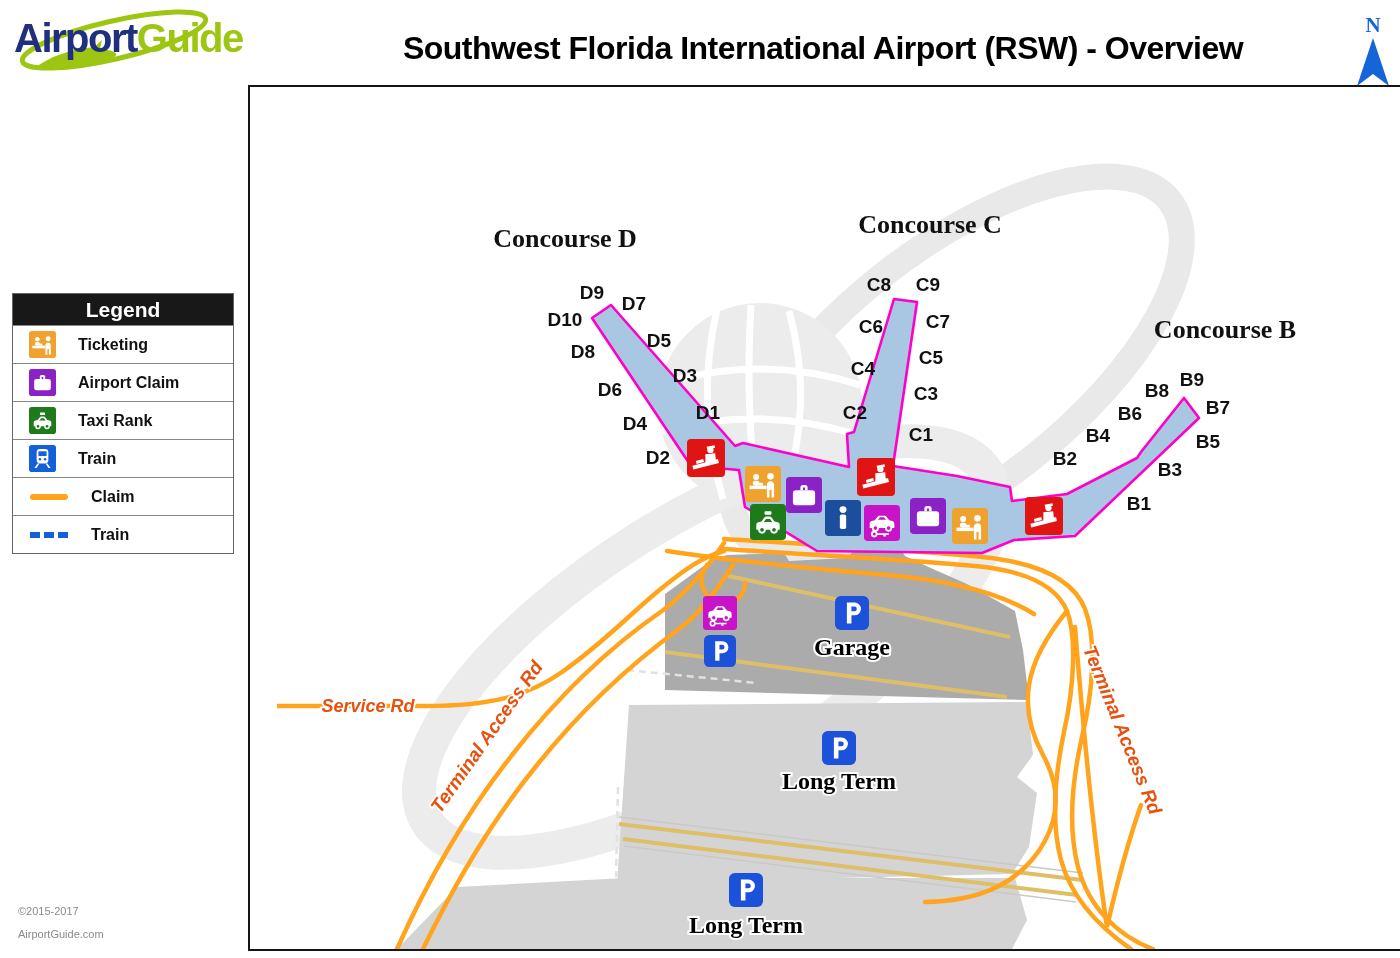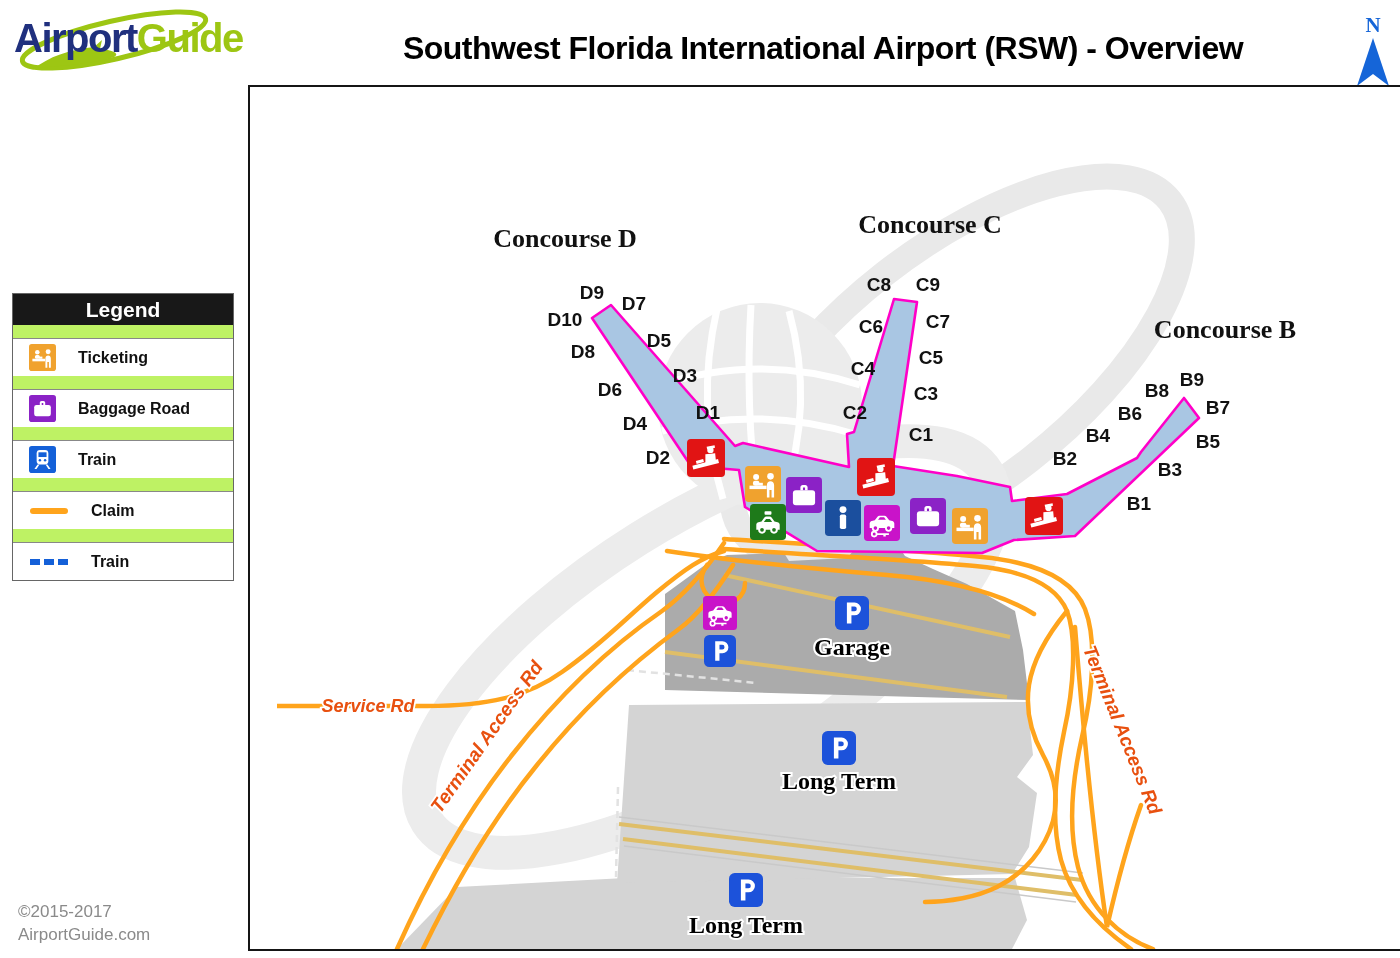--- a/index.html
+++ b/index.html
@@ -10,29 +10,29 @@
   
   #logo{position:absolute;left:6px;top:4px;width:240px;height:72px;}
   #page-title{
     position:absolute;left:250px;top:30px;width:1146px;text-align:center;
     font-weight:bold;font-size:32px;letter-spacing:-.5px;color:#000;
   }
   #north{position:absolute;left:1348px;top:12px;width:50px;height:80px;}
   
   #legend{
     position:absolute;left:12px;top:293px;width:222px;
-    border:1px solid #666;background:#bef264;box-sizing:border-box;
+    border:1px solid #666;background:#000000;box-sizing:border-box;
   }
   #legend .hdr{
     height:31px;background:#181818;color:#fff;font-weight:bold;font-size:21px;
     display:flex;align-items:center;justify-content:center;
   }
   #legend .row{
     height:38px;display:flex;align-items:center;border-top:1px solid #888;
-    padding-left:16px;box-sizing:border-box;background:#fff;margin-top:13px;
+    padding-left:16px;box-sizing:border-box;background:#fff;
   }
   #legend .ic{width:27px;height:27px;flex:0 0 27px;display:block;}
   #legend .sw{width:40px;height:27px;flex:0 0 40px;display:block;}
   #legend .lbl{margin-left:22px;font-weight:bold;font-size:16px;color:#111;}
   
   #map-frame{
     position:absolute;left:248px;top:85px;width:1142px;height:862px;
     border:2px solid #151515;background:#fff;padding-left:27px;
   }
   
@@ -44,21 +44,21 @@
   }
   .roadlabel{
     font:italic bold 18px "Liberation Sans",sans-serif;fill:#E8500F;
     stroke:#fff;stroke-width:3.5px;paint-order:stroke;text-anchor:middle;
   }
   .roadlabel2{
     font:italic bold 19px "Liberation Sans",sans-serif;fill:#E8500F;
     stroke:#fff;stroke-width:3.5px;paint-order:stroke;text-anchor:middle;
   }
   
-  #copyright{position:absolute;left:18px;top:900px;font-size:17px;color:#8a8a8a;line-height:23px;}
+  #copyright{position:absolute;left:18px;top:900px;font-size:11px;color:#8a8a8a;line-height:23px;}
   #logo text{font-family:"Liberation Sans",sans-serif;font-weight:bold;font-size:40px;letter-spacing:-1.5px;}
   #north text{font-family:"Liberation Serif",serif;font-weight:bold;font-size:21px;}
 </style>
 </head>
 <body>
 
 <svg style="position:absolute;width:0;height:0" aria-hidden="true">
   <defs>
     <symbol id="ic-ticketing" viewBox="0 0 24 24">
       <rect width="24" height="24" rx="2.5" fill="#F0A22E"></rect>
@@ -149,21 +149,27 @@
   <div class="row">
     <svg class="ic" viewBox="0 0 24 24">
         <use href="#ic-ticketing"></use>
       </svg>
     <span class="lbl">Ticketing</span>
   </div>
   <div class="row">
     <svg class="ic" viewBox="0 0 24 24">
         <use href="#ic-baggage"></use>
       </svg>
-    <span class="lbl">Baggage Road</span>
+    <span class="lbl">Airport Claim</span>
+  </div>
+  <div class="row">
+    <svg class="ic" viewBox="0 0 24 24">
+        <use href="#ic-taxi"></use>
+      </svg>
+    <span class="lbl">Taxi Rank</span>
   </div>
   <div class="row">
     <svg class="ic" viewBox="0 0 24 24">
         <use href="#ic-train"></use>
       </svg>
     <span class="lbl">Train</span>
   </div>
   <div class="row">
     <svg class="sw" viewBox="0 0 40 27">
       <rect x="1" y="11" width="38" height="6" rx="3" fill="#FFA41C"></rect>

